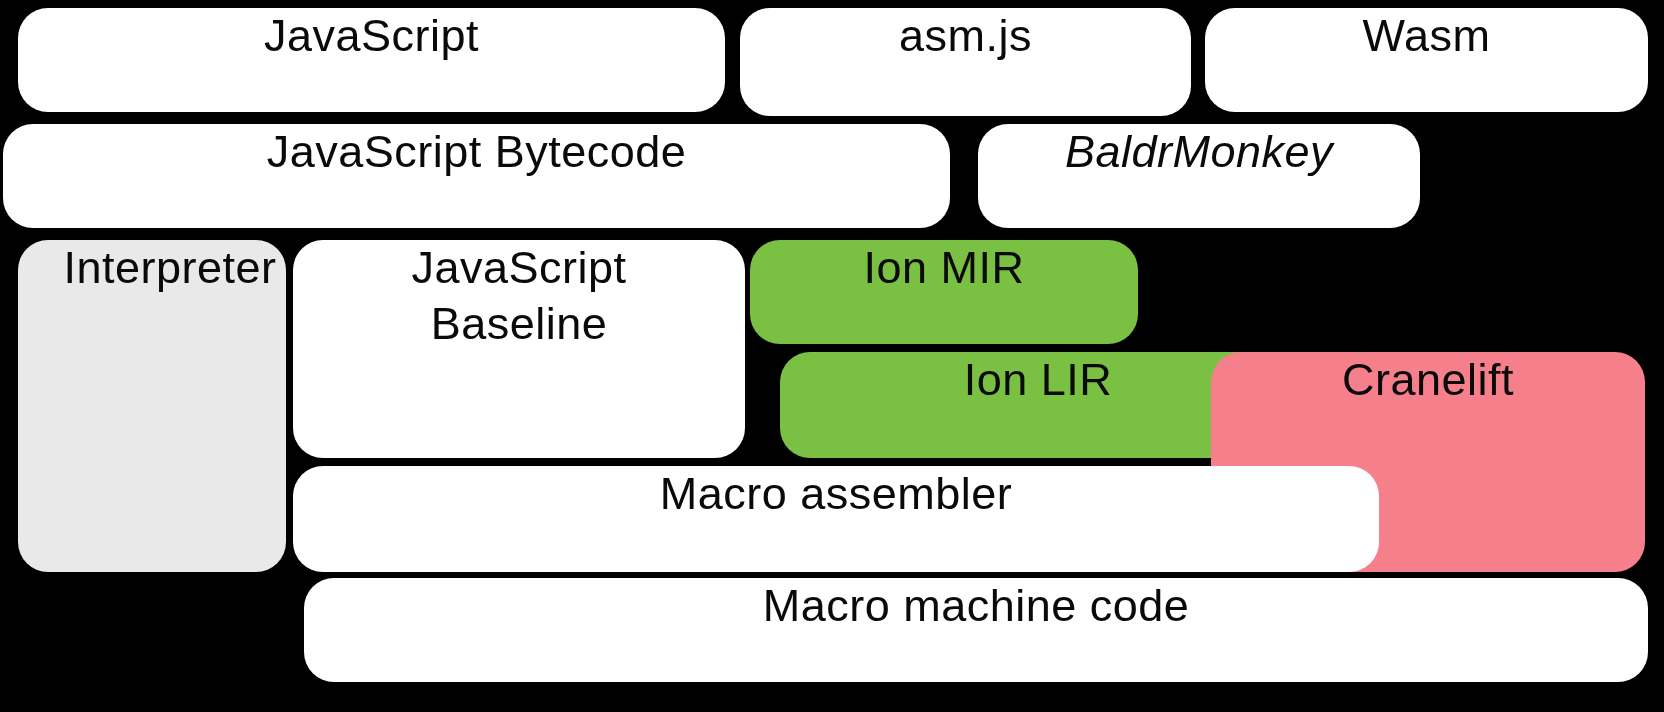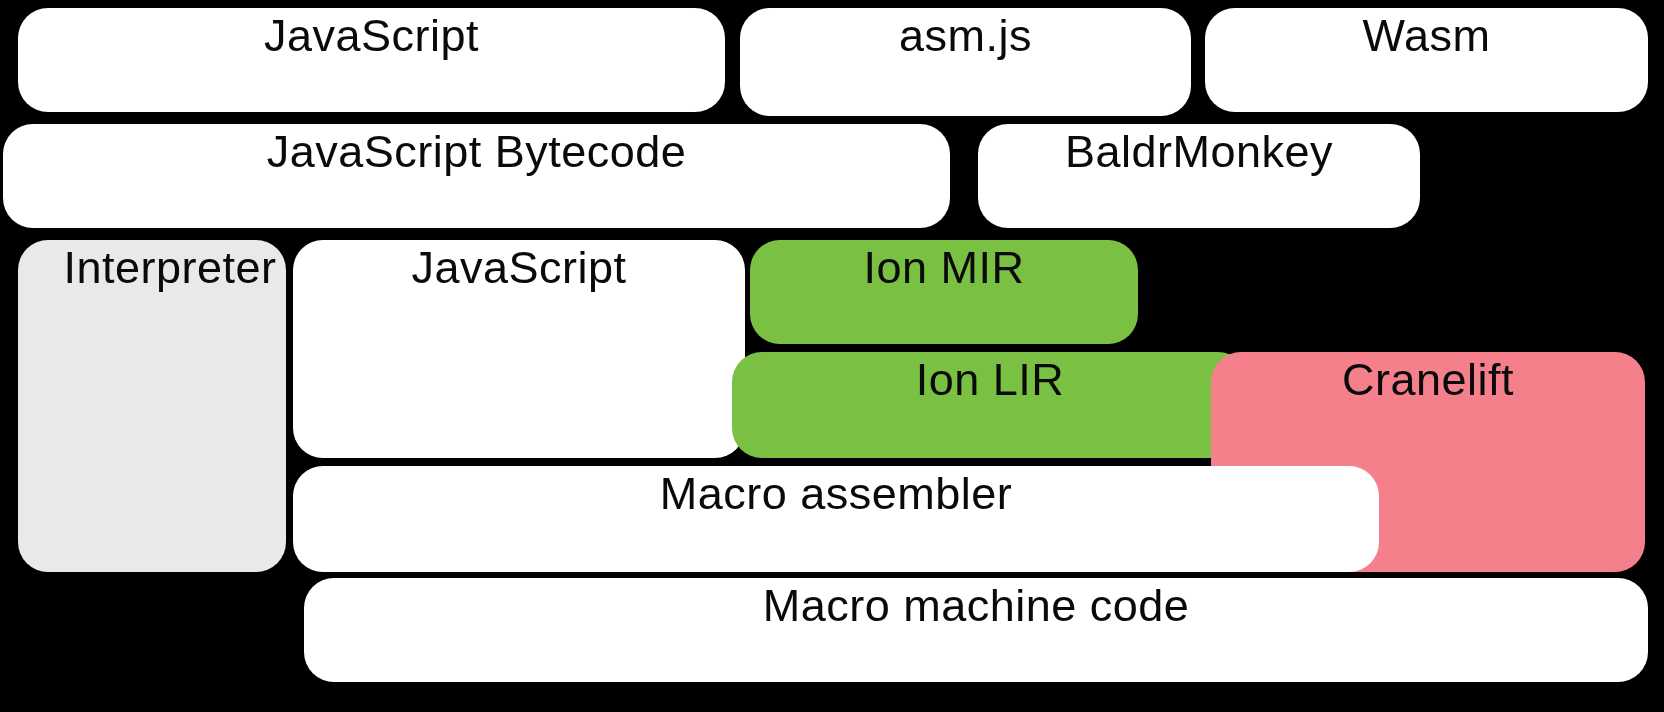--- a/index.html
+++ b/index.html
@@ -33,26 +33,26 @@
   .gray  { background: var(--box-gray,  #e9e9e9); }
   .green { background: var(--box-green, #7ac143); }
   .pink  { background: var(--box-pink,  #f5808c); }
 
   
   #box-javascript   { left: 18px;   top: 8px;   width: 707px;  height: 104px; }
   #box-asmjs        { left: 740px;  top: 8px;   width: 451px;  height: 108px; }
   #box-wasm         { left: 1205px; top: 8px;   width: 443px;  height: 104px; }
   
   #box-bytecode     { left: 3px;   top: 124px; width: 947px;  height: 104px; }
-  #box-baldrmonkey  { left: 978px;  top: 124px; width: 442px;  height: 104px; }
+  #box-baldrmonkey  { left: 978px;  top: 124px; width: 442px;  height: 104px; font-style: italic; }
   
   #box-interpreter  { left: 18px;   top: 240px; width: 268px;  height: 332px; padding-left: 36px; }
   #box-baseline     { left: 293px;  top: 240px; width: 452px;  height: 218px; }
   #box-ion-mir      { left: 750px;  top: 240px; width: 388px;  height: 104px; }
-  #box-ion-lir      { left: 732px;  top: 352px; width: 516px;  height: 106px; }
+  #box-ion-lir      { left: 780px;  top: 352px; width: 516px;  height: 106px; }
   #box-cranelift    { left: 1211px; top: 352px; width: 434px;  height: 220px; }
   #box-macro-asm    { left: 293px;  top: 466px; width: 1086px;  height: 106px; }
   
   #box-native       { left: 304px;  top: 578px; width: 1344px; height: 104px; }
 </style>
 </head>
 <body>
 
 <div id="canvas">
 
@@ -75,20 +75,21 @@
   <div id="box-baldrmonkey" class="node white">
     <span>BaldrMonkey</span>
   </div>
 
   <div id="box-interpreter" class="node gray">
     <span>Interpreter</span>
   </div>
 
   <div id="box-baseline" class="node white">
     <span>JavaScript</span>
+    <span>Baseline</span>
   </div>
 
   <div id="box-ion-mir" class="node green">
     <span>Ion MIR</span>
   </div>
 
   <div id="box-ion-lir" class="node green">
     <span>Ion LIR</span>
   </div>
 

